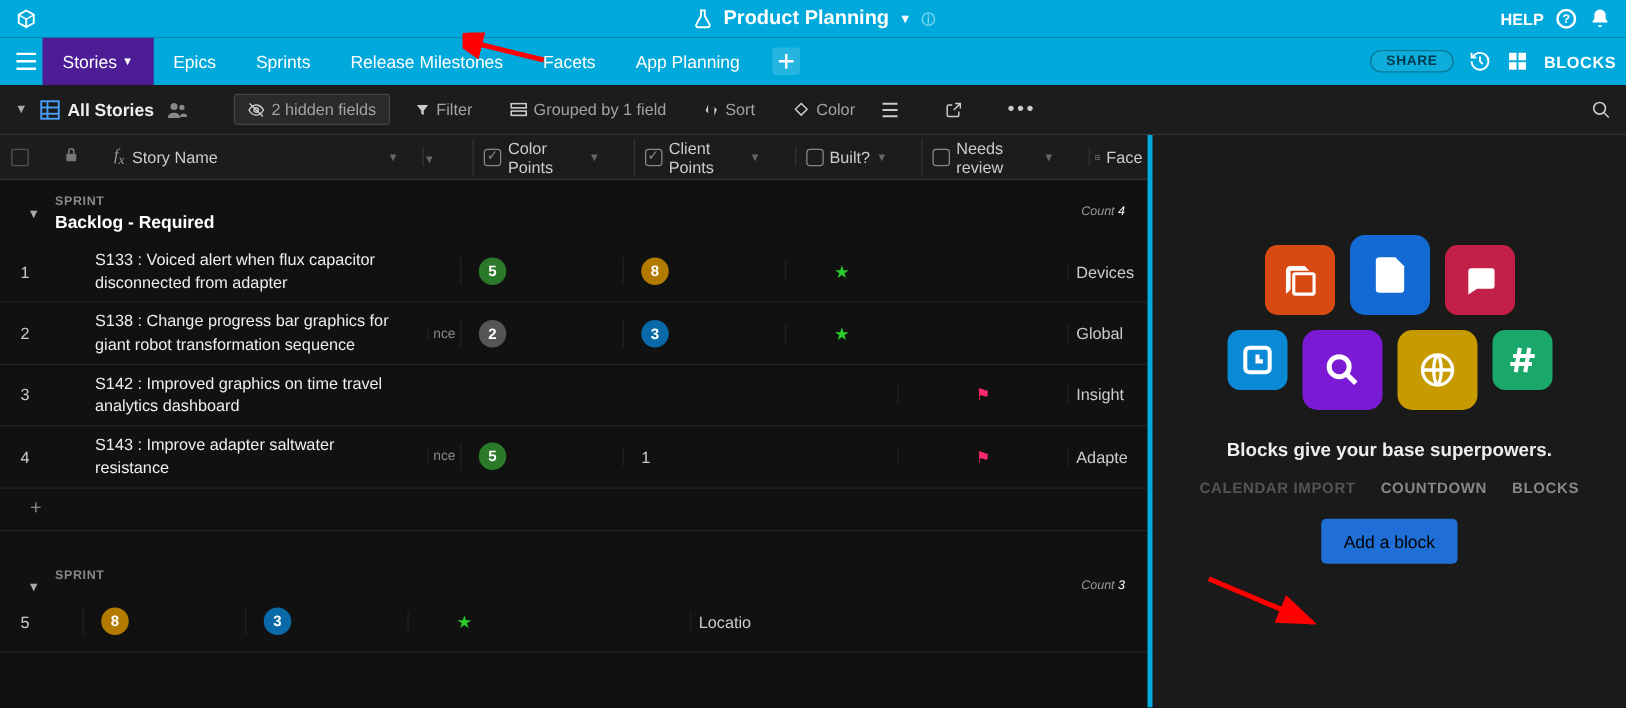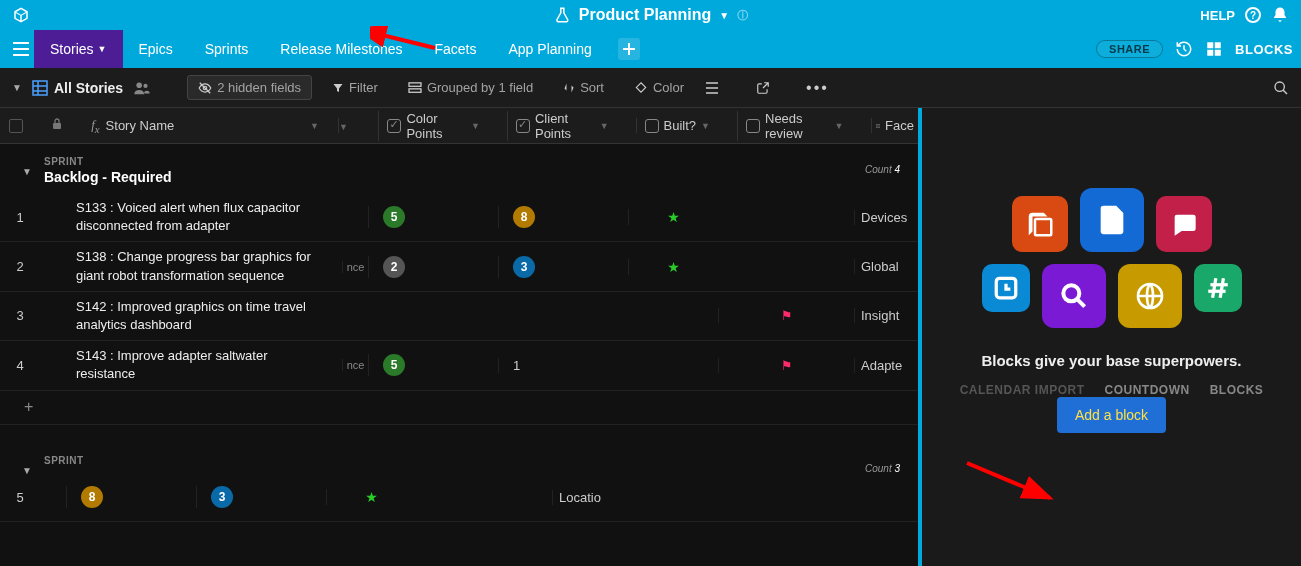--- a/index.html
+++ b/index.html
@@ -73,21 +73,21 @@
 .star { color: #2acc2a; font-size: 14px; }
 .flag { color: #ff2a6a; font-size: 13px; }
 .plus-row { height: 34px; display: flex; align-items: center; padding-left: 24px; color: #888; border-bottom: 1px solid #222; cursor: pointer; }
 
 .icon-grid { display: flex; flex-wrap: wrap; width: 260px; gap: 12px; justify-content: center; }
 .app-icon-block { width: 56px; height: 56px; border-radius: 10px; display: flex; align-items: center; justify-content: center; color: white; }
 .app-icon-block.lg { width: 64px; height: 64px; border-radius: 12px; }
 .superpower-text { margin-top: 24px; font-size: 15px; color: #eee; font-weight: 600; }
 .block-types { display: flex; gap: 20px; margin-top: 14px; font-size: 12px; letter-spacing: 0.5px; color: #888; font-weight: 600; }
 .block-types span:first-child { color: #555; }
-.add-block-btn { background: #1f6fd6; color: #fde047; padding: 10px 18px; border-radius: 4px; font-size: 14px; font-weight: 500; cursor: pointer; border: none; }
+.add-block-btn { background: #1f6fd6; color: #000000; padding: 10px 18px; border-radius: 4px; font-size: 14px; font-weight: 500; margin-top: 18px; cursor: pointer; border: none; }
 
 .red-arrow-1 { position: absolute; left: 370px; top: 26px; pointer-events: none; }
 .red-arrow-2 { position: absolute; left: 40px; top: 350px; pointer-events: none; z-index: 5; }
 
 .checkbox-empty { width: 14px; height: 14px; border: 1.5px solid #555; border-radius: 2px; }
 </style>
 </head>
 <body>
 
 <div class="top-bar">

